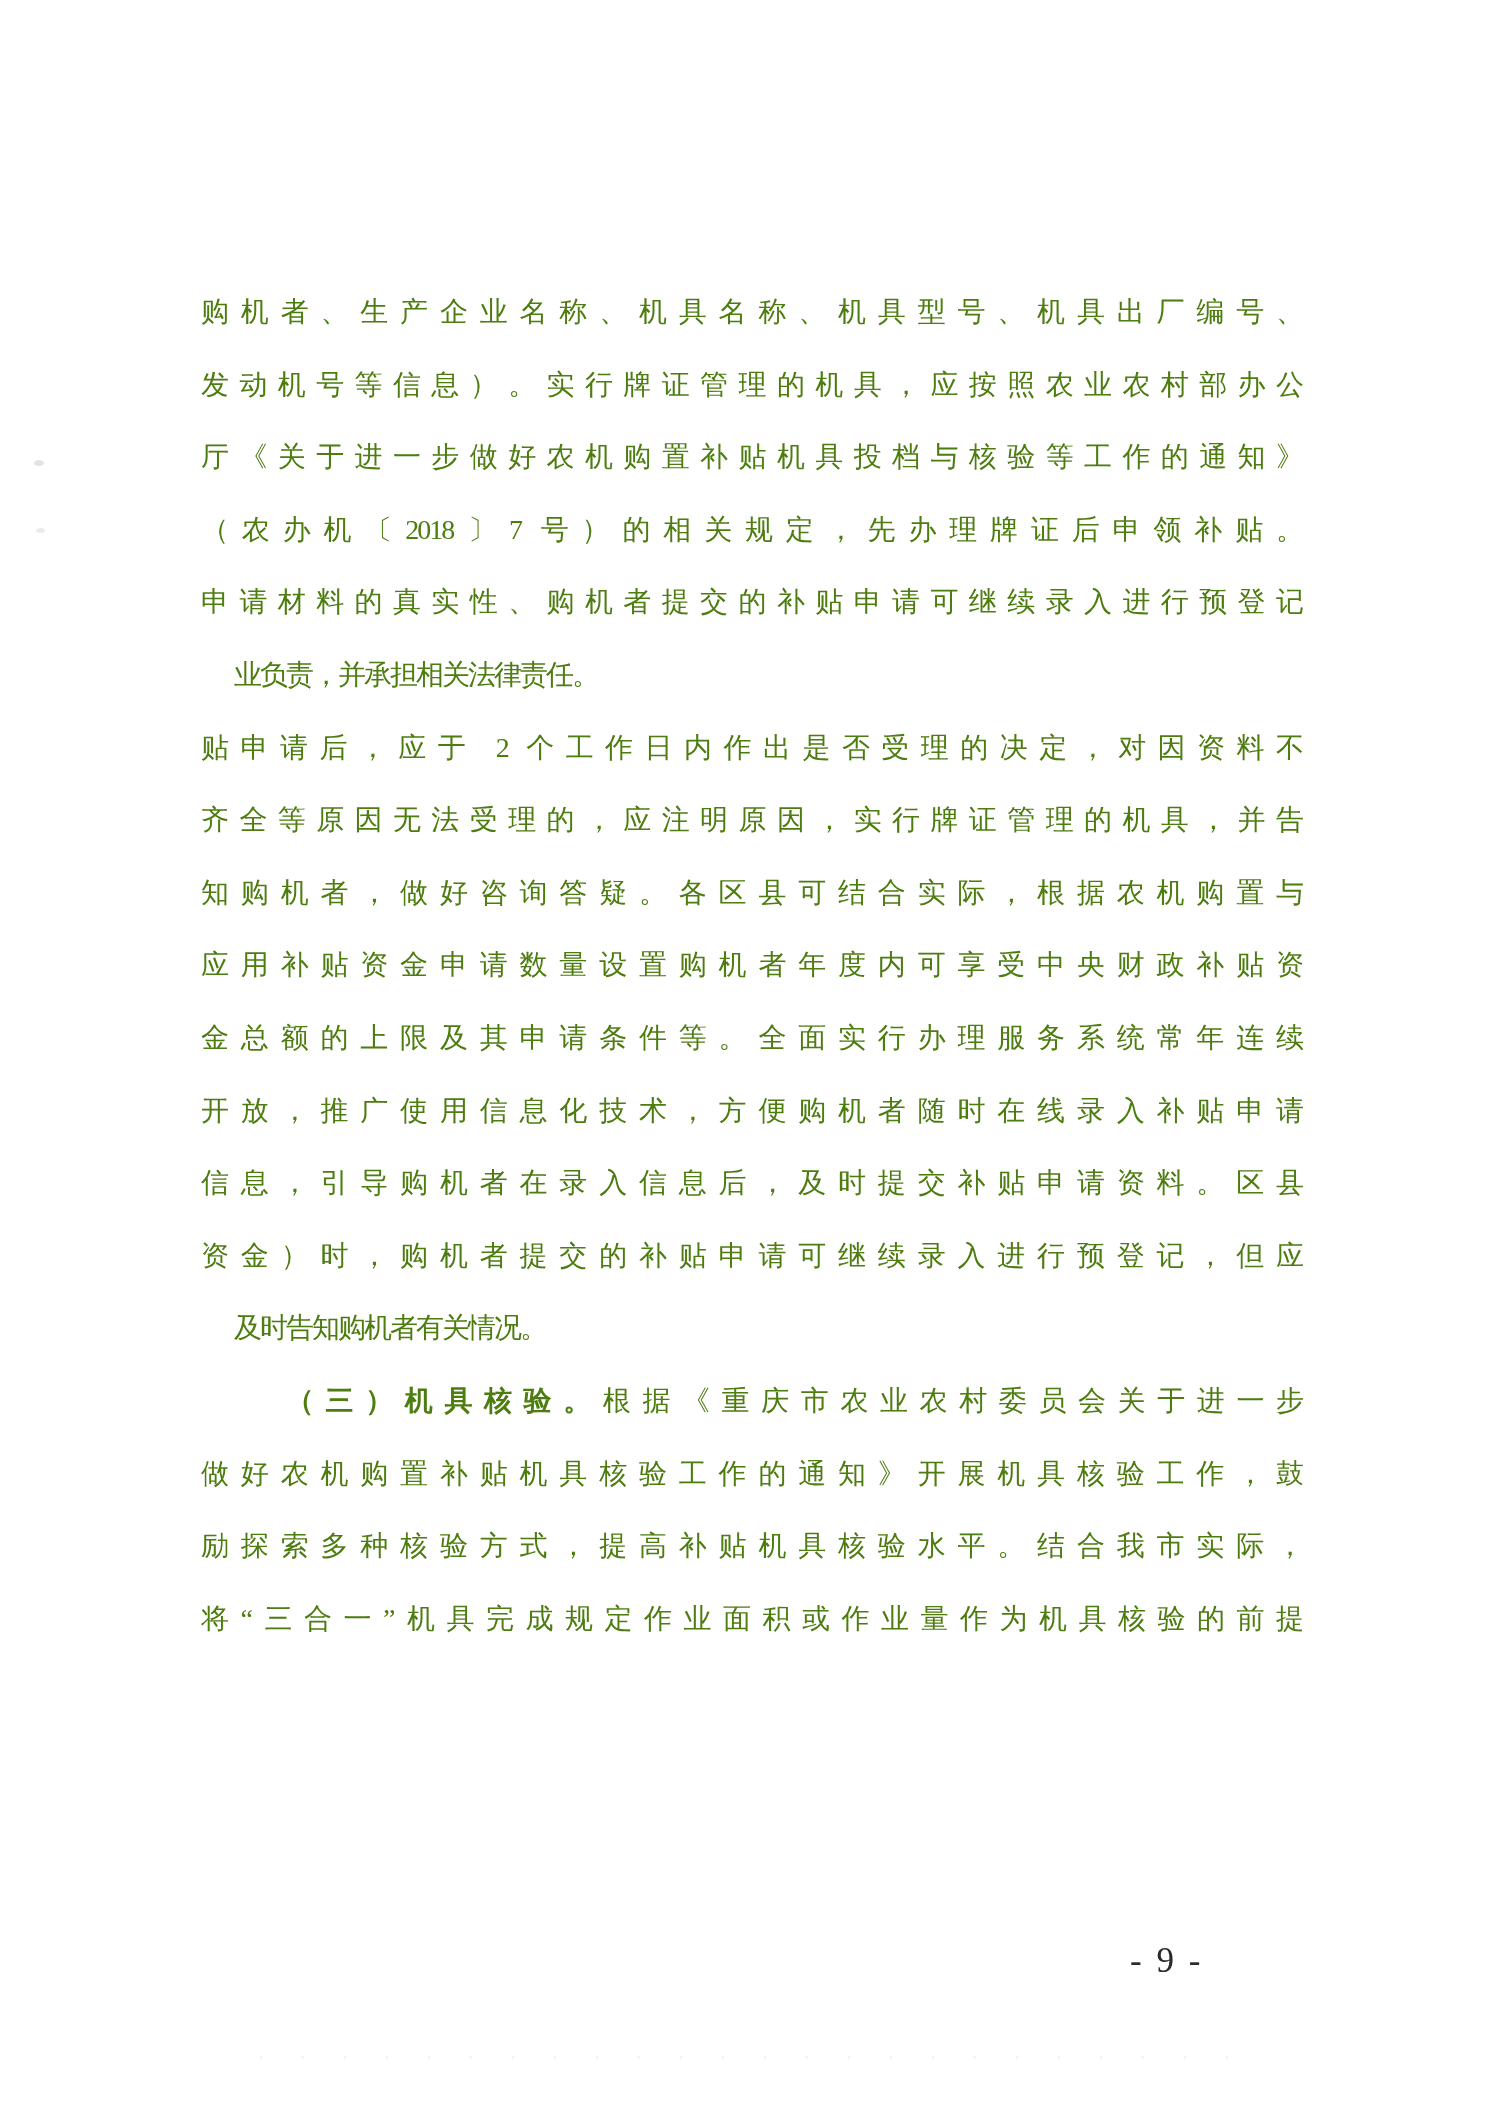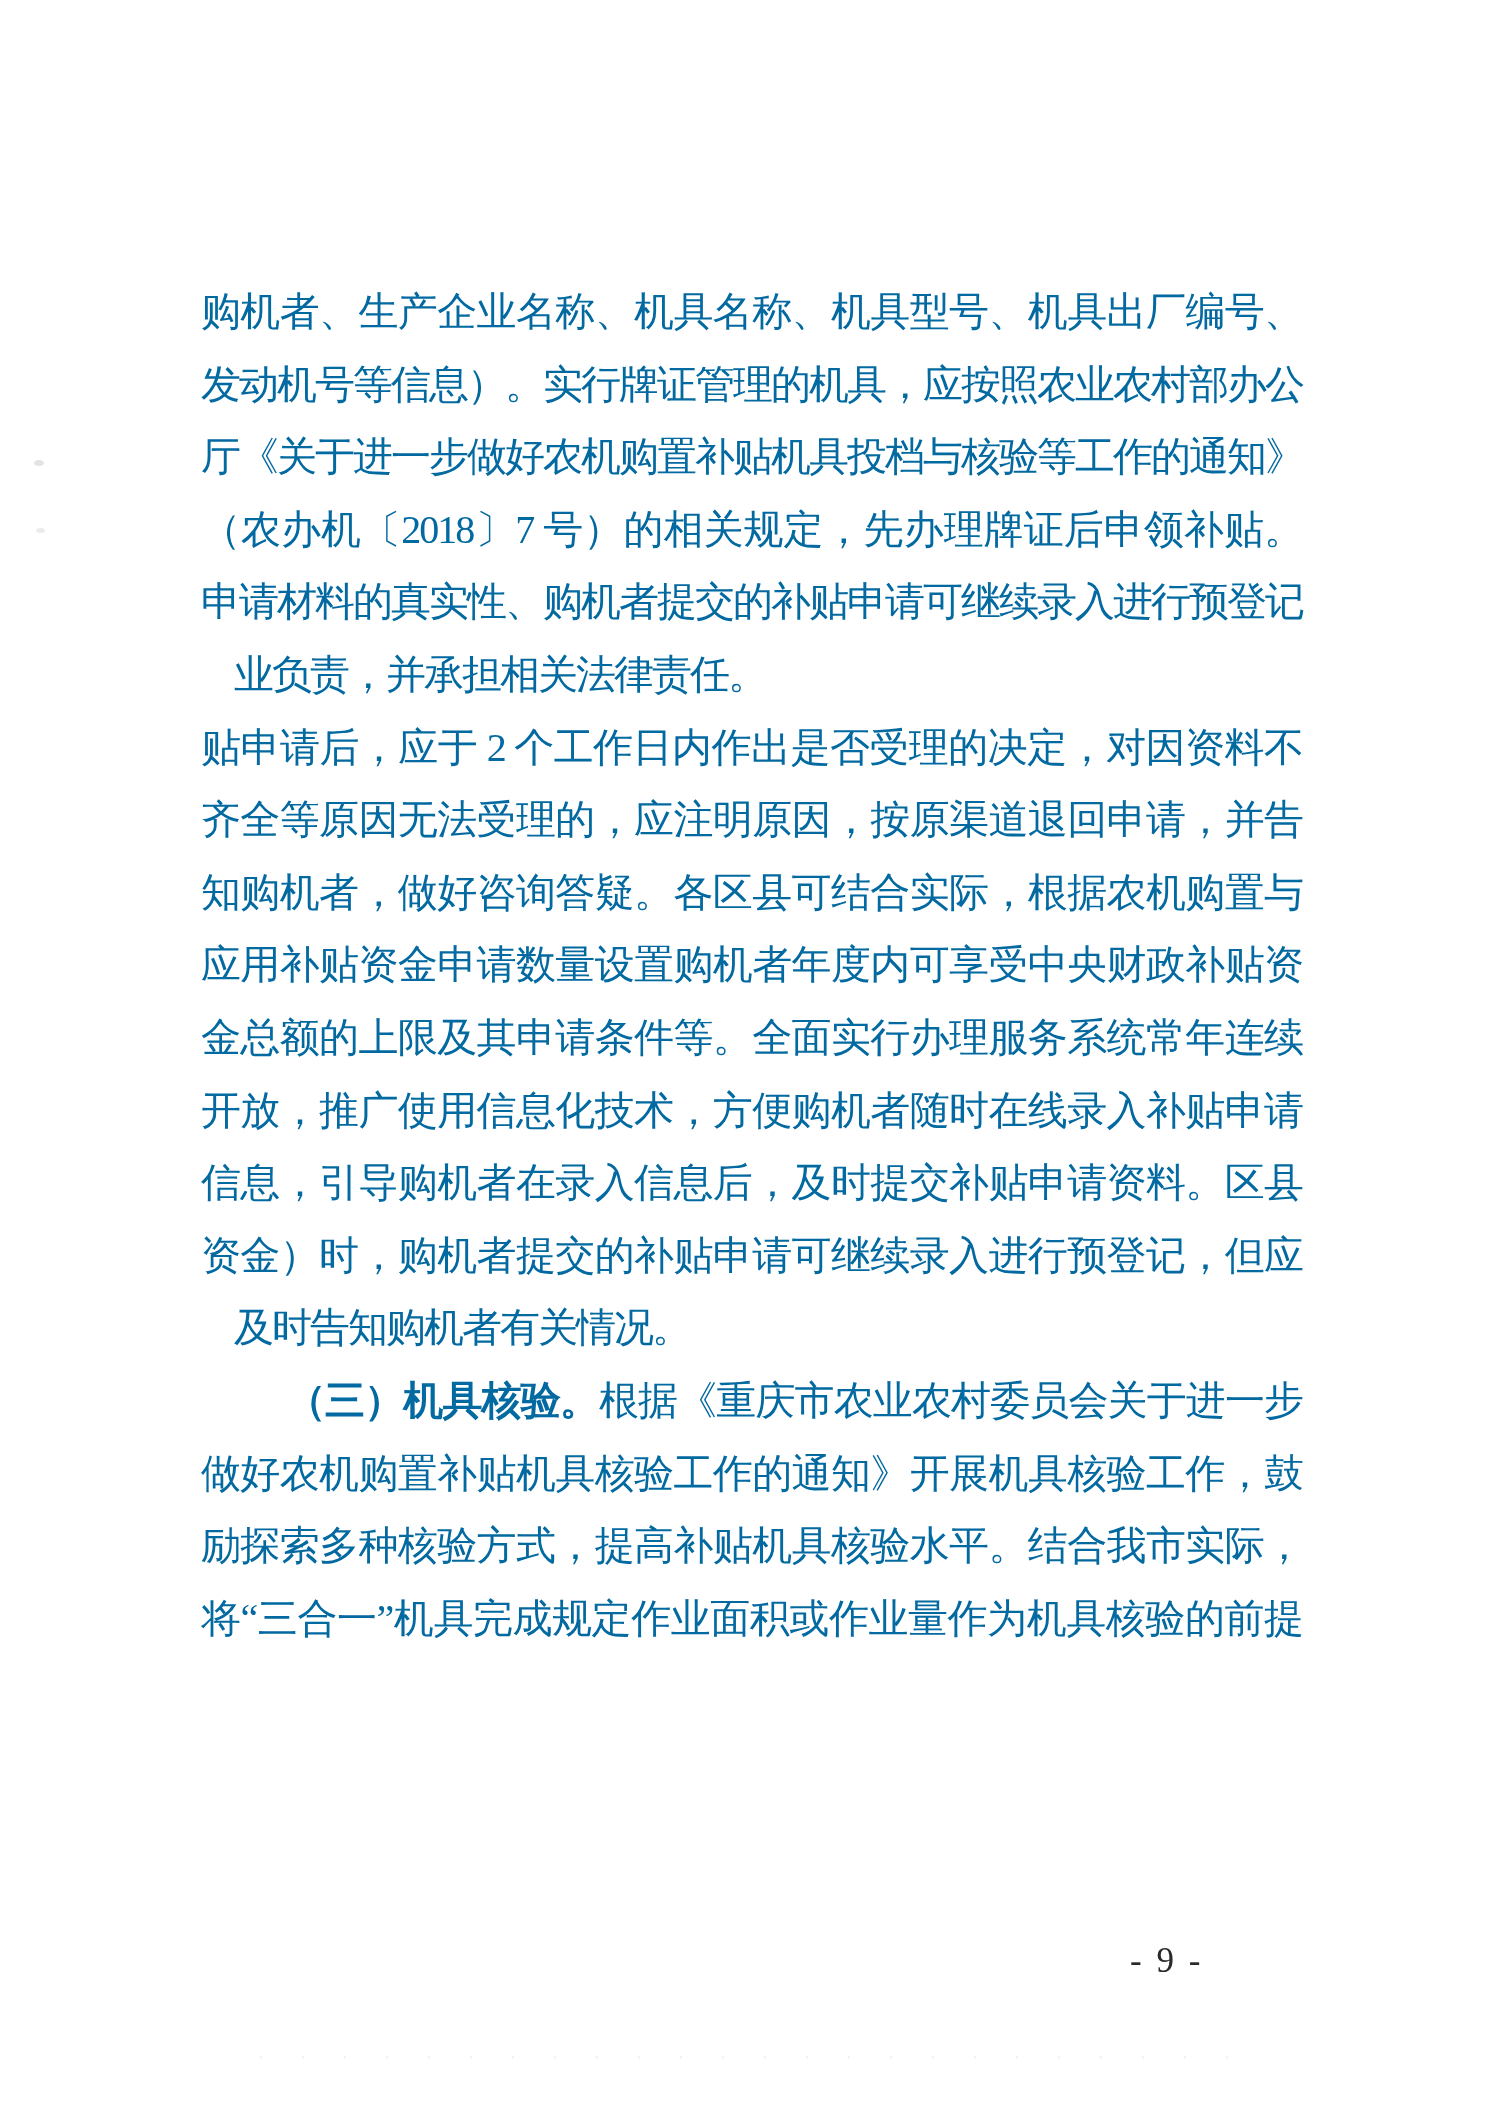--- a/index.html
+++ b/index.html
@@ -18,25 +18,25 @@
   }
   .text-block {
     position: absolute;
     left: 201px;
     top: 276px;
     width: 1101px;
   }
   .line {
     height: 72.6px;
     line-height: 72.6px;
-    font-size: 40px;
+    font-size: 28px;
     letter-spacing: -2px;
     white-space: nowrap;
     text-align: justify;
-    color: #0369a1;
+    color: #4d7c0f;
   }
   .line.fill   { text-align-last: justify; }
   .line.nofill { text-align-last: left; margin-left: 33px; }
   .line.indent { text-indent: 85px; }
   .seg.bold    { font-weight: bold; margin-top: 20px; }
   .page-number {
     position: absolute;
     left: 1130px;
     top: 1941px;
     font-size: 35px;
@@ -75,21 +75,21 @@
 <div class="page">
 
   <div class="text-block" id="text-block">
       <div class="line fill"><span class="seg">购机者、生产企业名称、机具名称、机具型号、机具出厂编号、</span></div>
       <div class="line fill"><span class="seg">发动机号等信息）。实行牌证管理的机具，应按照农业农村部办公</span></div>
       <div class="line fill"><span class="seg">厅《关于进一步做好农机购置补贴机具投档与核验等工作的通知》</span></div>
       <div class="line fill"><span class="seg">（农办机〔2018〕7 号）的相关规定，先办理牌证后申领补贴。</span></div>
       <div class="line fill"><span class="seg">申请材料的真实性、购机者提交的补贴申请可继续录入进行预登记</span></div>
       <div class="line nofill"><span class="seg">业负责，并承担相关法律责任。</span></div>
       <div class="line fill"><span class="seg">贴申请后，应于 2 个工作日内作出是否受理的决定，对因资料不</span></div>
-      <div class="line fill"><span class="seg">齐全等原因无法受理的，应注明原因，按原渠道退回申请，并告</span></div>
+      <div class="line fill"><span class="seg">齐全等原因无法受理的，应注明原因，实行牌证管理的机具，并告</span></div>
       <div class="line fill"><span class="seg">知购机者，做好咨询答疑。各区县可结合实际，根据农机购置与</span></div>
       <div class="line fill"><span class="seg">应用补贴资金申请数量设置购机者年度内可享受中央财政补贴资</span></div>
       <div class="line fill"><span class="seg">金总额的上限及其申请条件等。全面实行办理服务系统常年连续</span></div>
       <div class="line fill"><span class="seg">开放，推广使用信息化技术，方便购机者随时在线录入补贴申请</span></div>
       <div class="line fill"><span class="seg">信息，引导购机者在录入信息后，及时提交补贴申请资料。区县</span></div>
       <div class="line fill"><span class="seg">资金）时，购机者提交的补贴申请可继续录入进行预登记，但应</span></div>
       <div class="line nofill"><span class="seg">及时告知购机者有关情况。</span></div>
       <div class="line indent fill"><span class="seg bold">（三）机具核验。</span><span class="seg">根据《重庆市农业农村委员会关于进一步</span></div>
       <div class="line fill"><span class="seg">做好农机购置补贴机具核验工作的通知》开展机具核验工作，鼓</span></div>
       <div class="line fill"><span class="seg">励探索多种核验方式，提高补贴机具核验水平。结合我市实际，</span></div>

